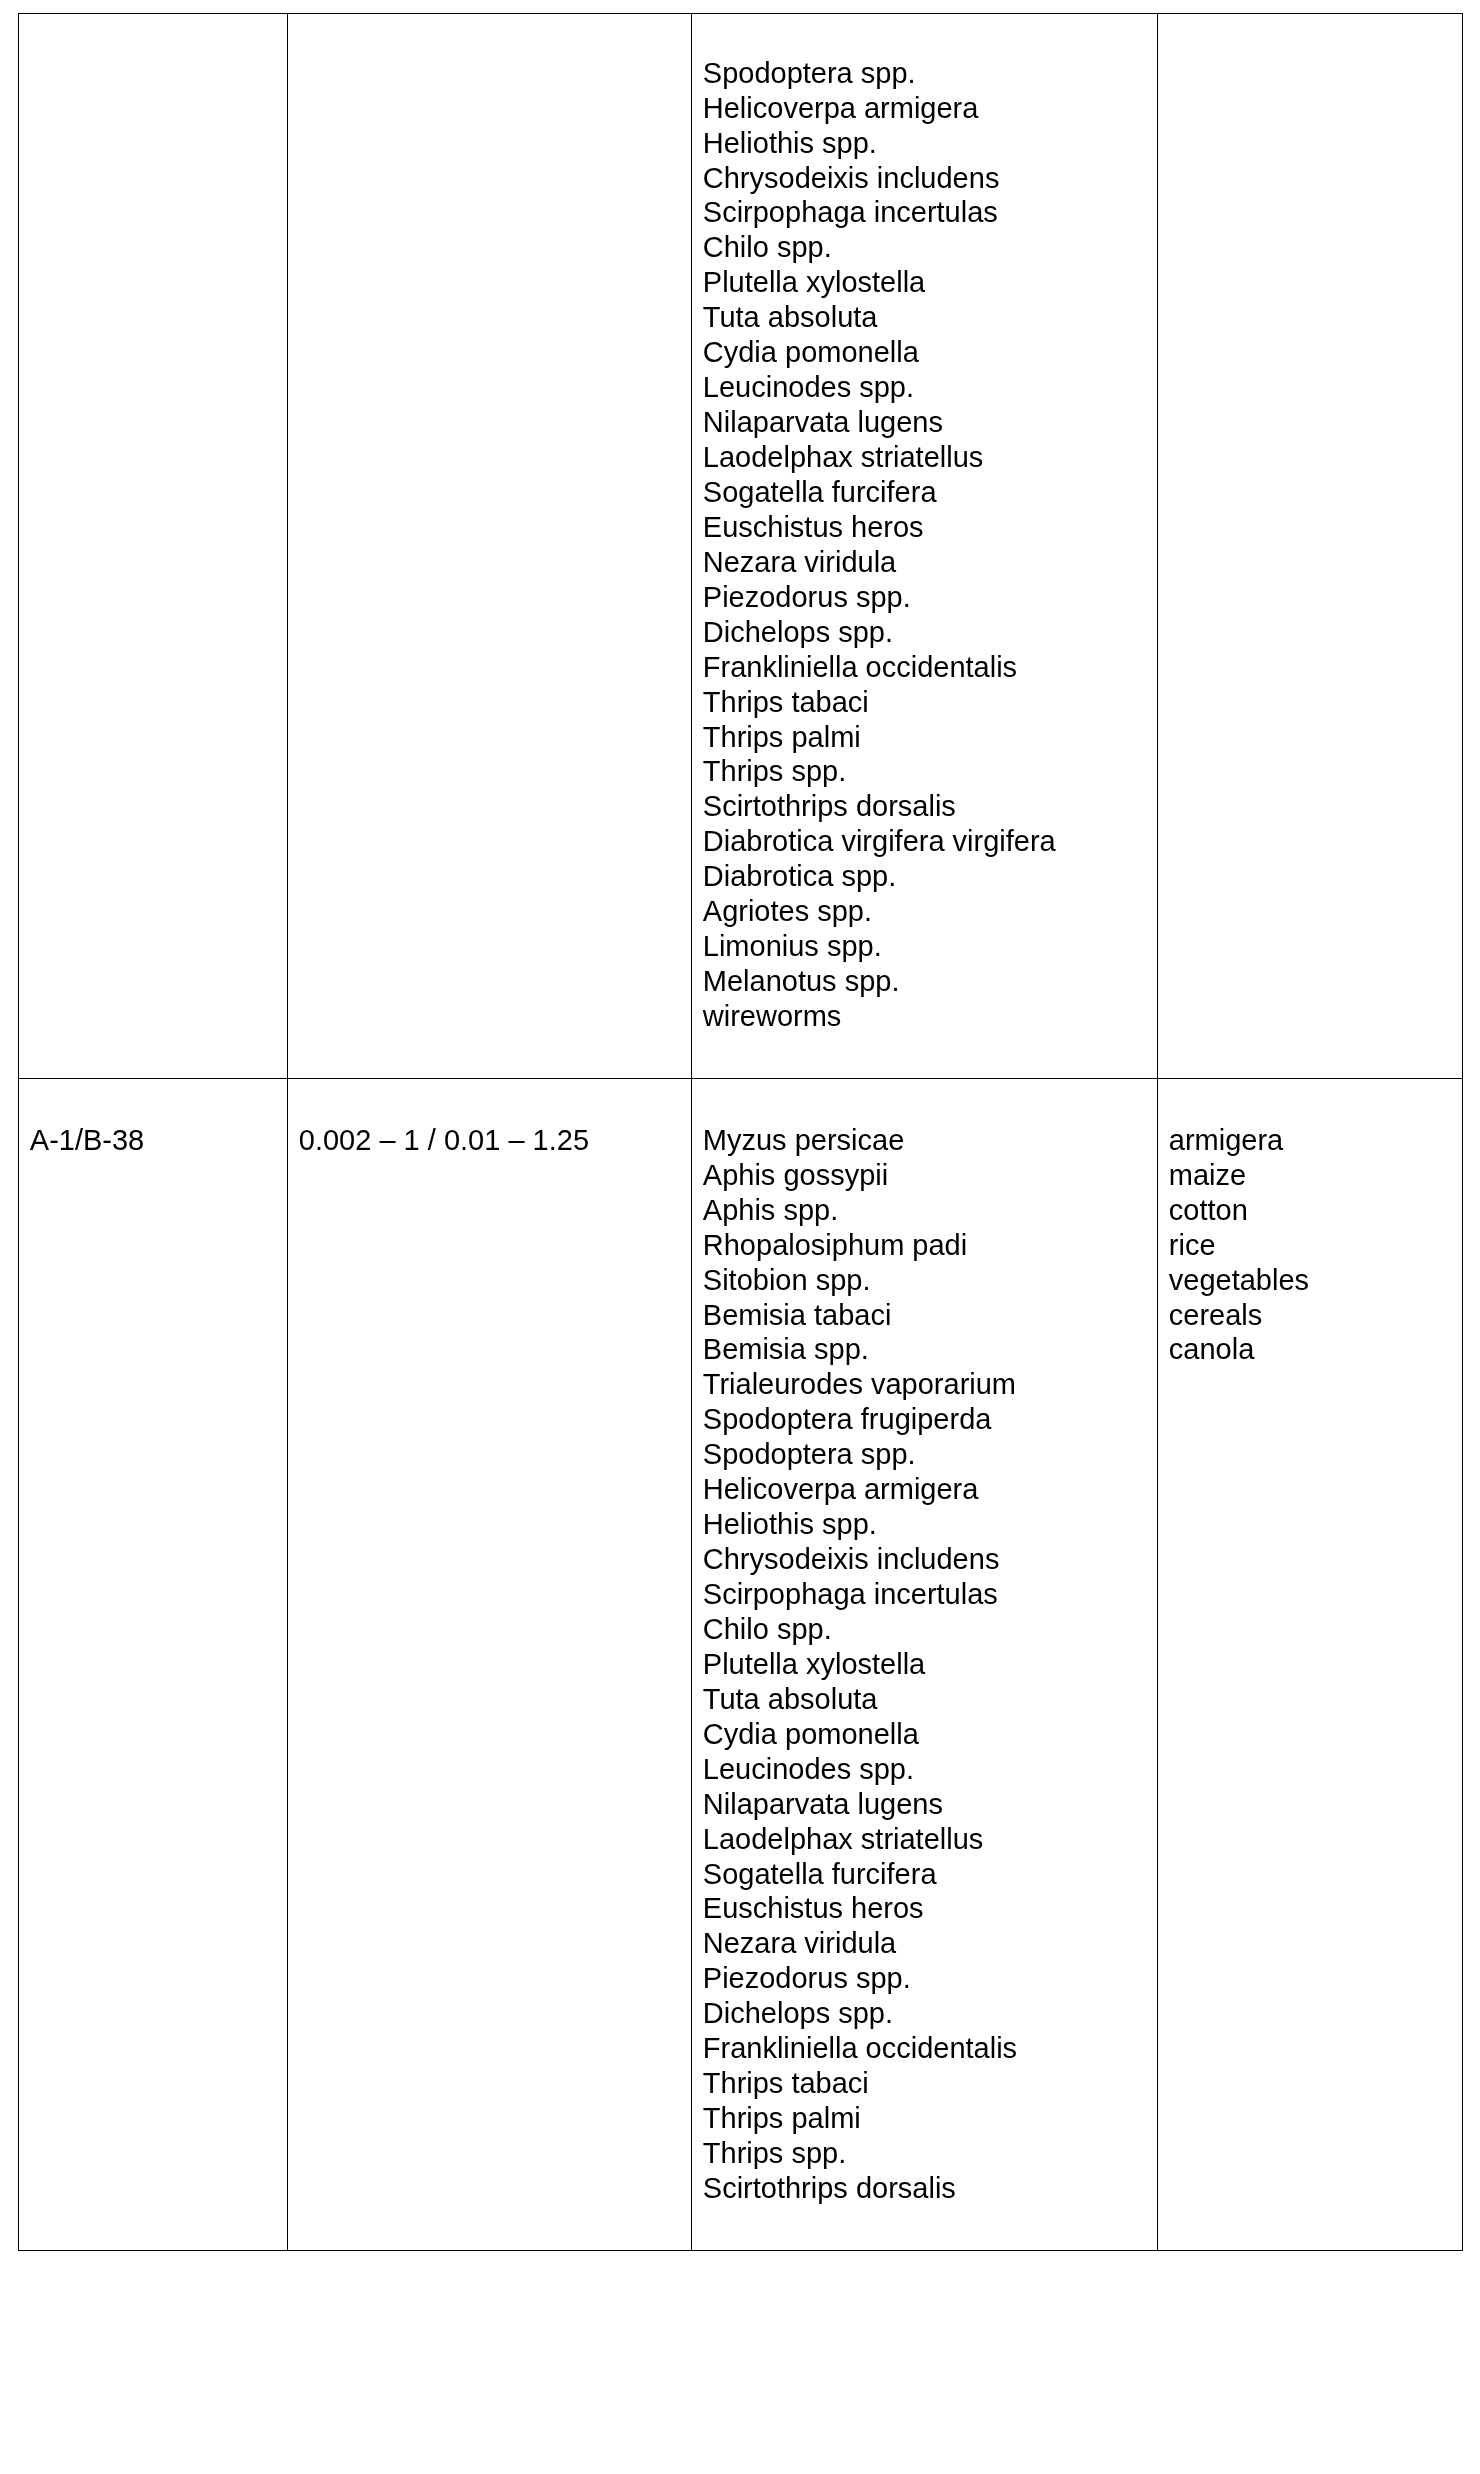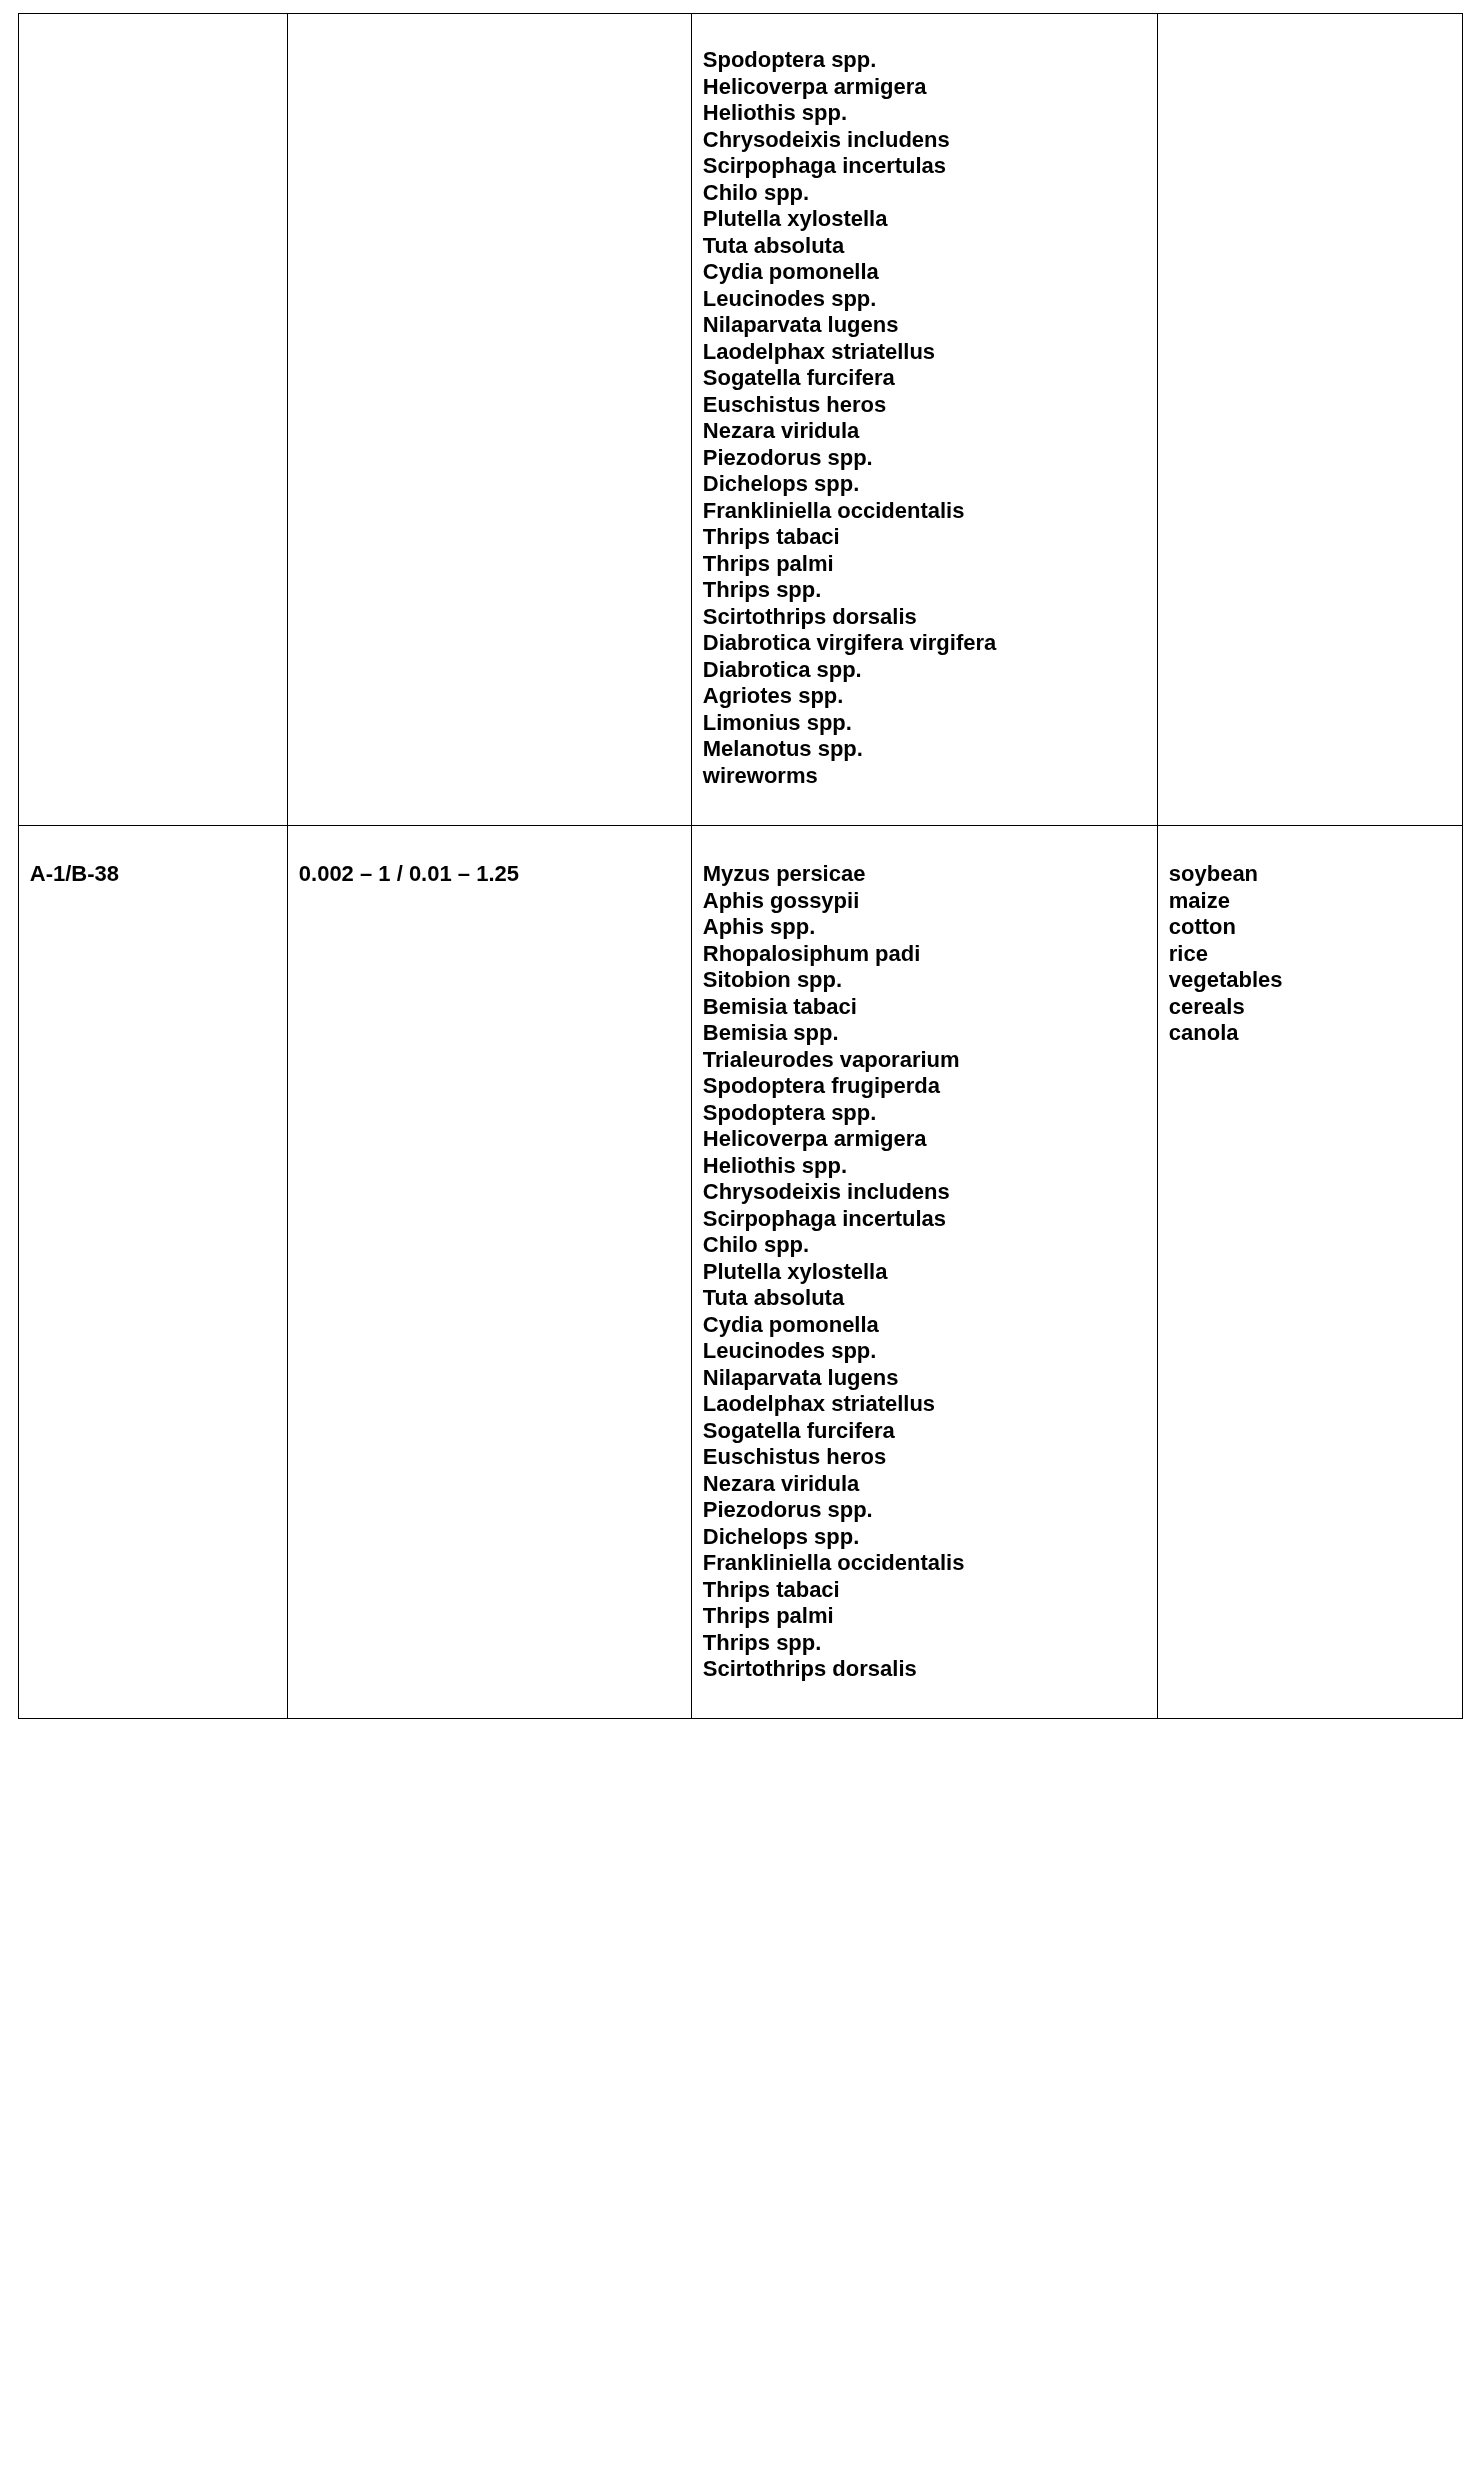--- a/index.html
+++ b/index.html
@@ -22,26 +22,25 @@
   table.patent-table {
     border-collapse: collapse;
     table-layout: fixed;
     width: 1444px;
     border: 1.8px solid #000000;
   }
   table.patent-table td {
     border: 1.8px solid #000000;
     vertical-align: top;
     padding: 5.4px 9px 9px 10.8px;
-    font-size: 22px;
+    font-size: 29px;
     line-height: 1.205;
     font-family: "Liberation Sans", sans-serif;
     white-space: pre-line;
     word-wrap: break-word;
-    font-weight: bold;
   }
   col.c-code  { width: 269px; }
   col.c-rate  { width: 404px; }
   col.c-pest  { width: 466px; }
   col.c-crop  { width: 305px; }
 
   .cell-text {
     display: block;
   }
   
@@ -140,21 +139,21 @@
 Nezara viridula
 Piezodorus spp.
 Dichelops spp.
 Frankliniella occidentalis
 Thrips tabaci
 Thrips palmi
 Thrips spp.
 Scirtothrips dorsalis</span>
         </td>
         <td>
-          <span class="cell-text">soybean
+          <span class="cell-text">armigera
 maize
 cotton
 rice
 vegetables
 cereals
 canola</span>
         </td>
       </tr>
     </tbody>
   </table>

